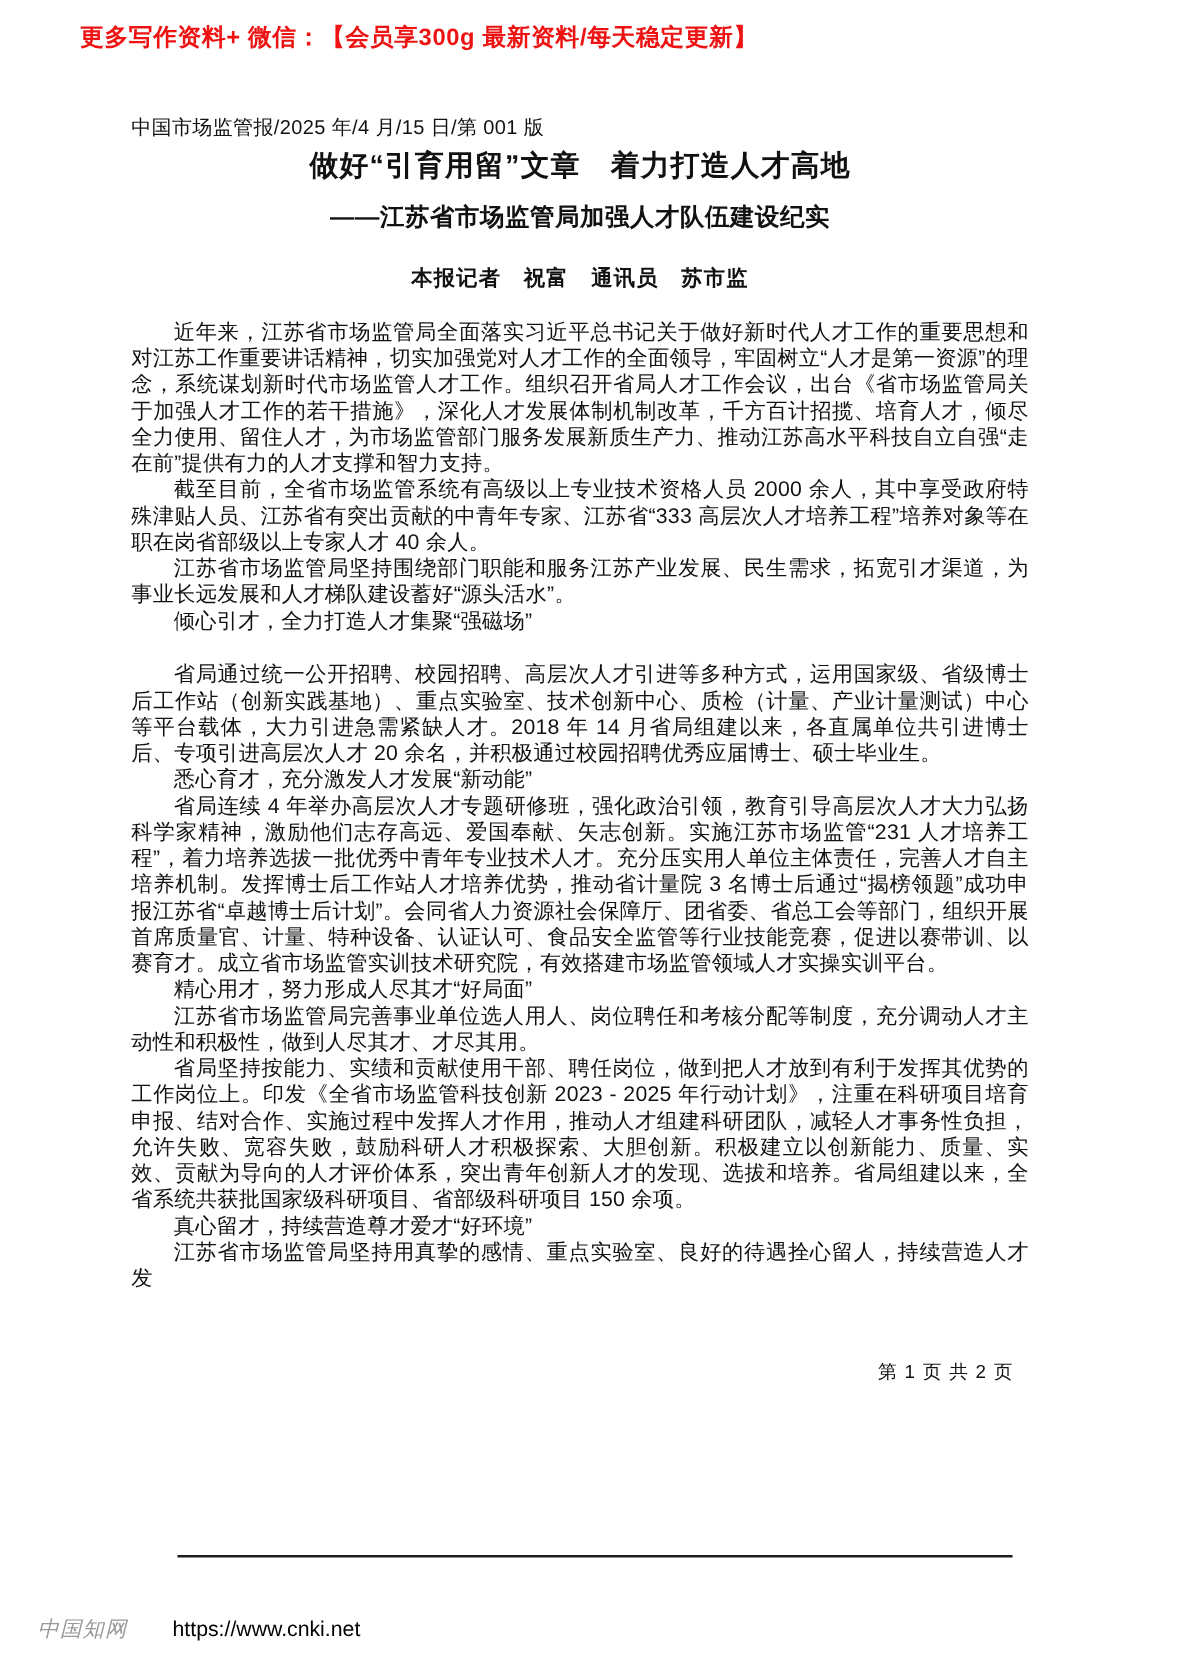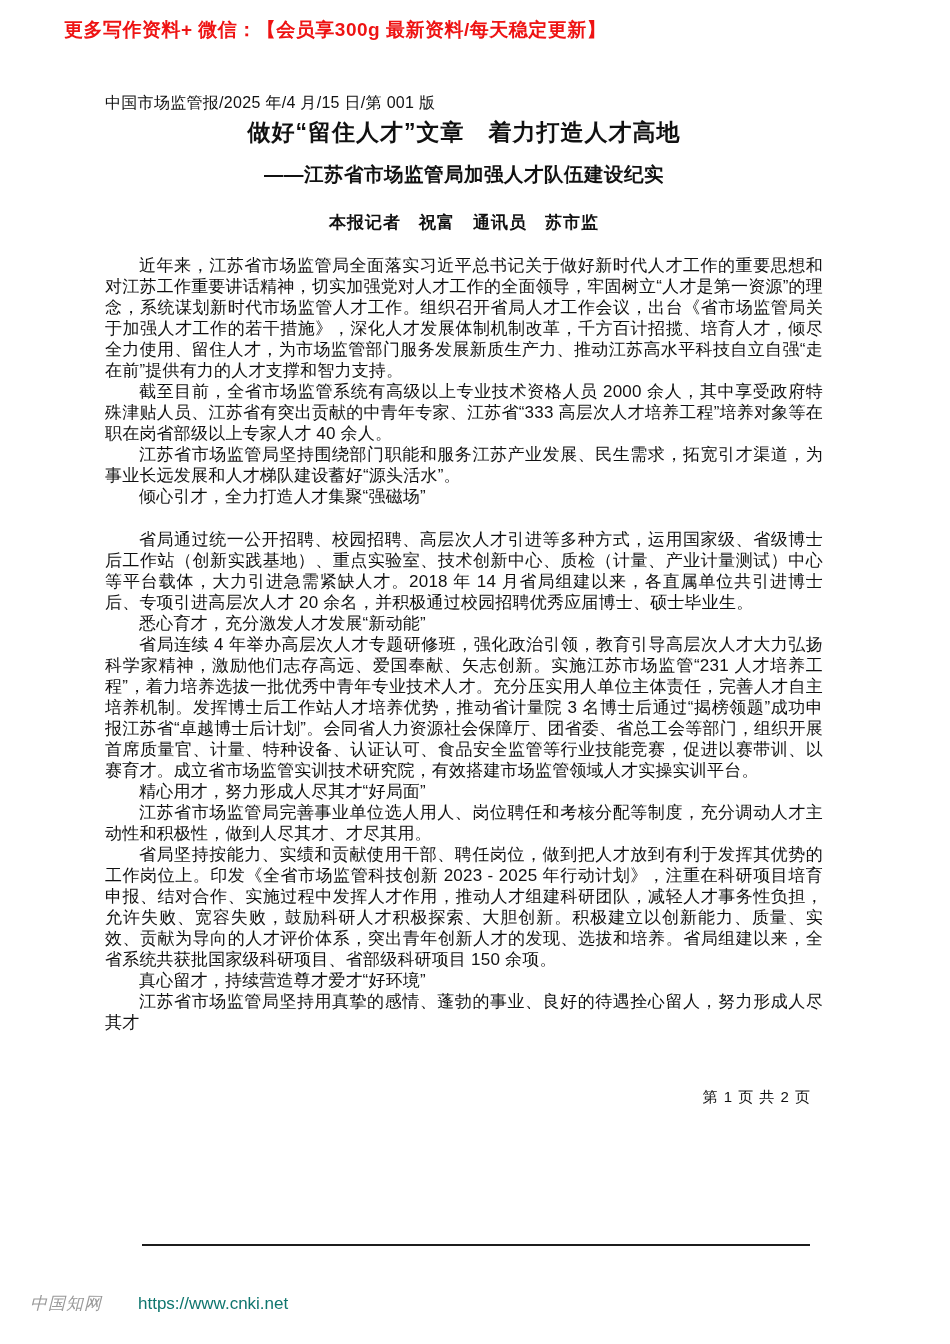--- a/index.html
+++ b/index.html
@@ -72,53 +72,53 @@
   }
 
   .footer {
     position: absolute; left: 30px; top: 1292px;
     display: flex; align-items: baseline; gap: 36px;
   }
   .footer .brand {
     font-size: 17px; color: #999999; letter-spacing: 1px; font-style: italic;
   }
   .footer .url {
-    font-size: 17px; color: #0f766e;
+    font-size: 17px; color: #000000;
     text-decoration: none;
   }
 </style>
 </head>
 <body>
 
 <div class="page">
 
   <div class="banner" style="color: rgb(238, 19, 19);">更多写作资料+ 微信：【会员享300g 最新资料/每天稳定更新】</div>
 
   <div class="content">
     <div class="source-line">中国市场监管报/2025 年/4 月/15 日/第 001 版</div>
 
-    <h1 class="article-title">做好“留住人才”文章　着力打造人才高地</h1>
+    <h1 class="article-title">做好“引育用留”文章　着力打造人才高地</h1>
 
     <h2 class="article-subtitle">——江苏省市场监管局加强人才队伍建设纪实</h2>
 
     <div class="byline">本报记者　祝富　通讯员　苏市监</div>
 
     <div class="body-text">
       <p>近年来，江苏省市场监管局全面落实习近平总书记关于做好新时代人才工作的重要思想和对江苏工作重要讲话精神，切实加强党对人才工作的全面领导，牢固树立“人才是第一资源”的理念，系统谋划新时代市场监管人才工作。组织召开省局人才工作会议，出台《省市场监管局关于加强人才工作的若干措施》，深化人才发展体制机制改革，千方百计招揽、培育人才，倾尽全力使用、留住人才，为市场监管部门服务发展新质生产力、推动江苏高水平科技自立自强“走在前”提供有力的人才支撑和智力支持。</p>
       <p>截至目前，全省市场监管系统有高级以上专业技术资格人员 2000 余人，其中享受政府特殊津贴人员、江苏省有突出贡献的中青年专家、江苏省“333 高层次人才培养工程”培养对象等在职在岗省部级以上专家人才 40 余人。</p>
       <p>江苏省市场监管局坚持围绕部门职能和服务江苏产业发展、民生需求，拓宽引才渠道，为事业长远发展和人才梯队建设蓄好“源头活水”。</p>
       <p>倾心引才，全力打造人才集聚“强磁场”</p>
       <p class="after-gap">省局通过统一公开招聘、校园招聘、高层次人才引进等多种方式，运用国家级、省级博士后工作站（创新实践基地）、重点实验室、技术创新中心、质检（计量、产业计量测试）中心等平台载体，大力引进急需紧缺人才。2018 年 14 月省局组建以来，各直属单位共引进博士后、专项引进高层次人才 20 余名，并积极通过校园招聘优秀应届博士、硕士毕业生。</p>
       <p>悉心育才，充分激发人才发展“新动能”</p>
       <p>省局连续 4 年举办高层次人才专题研修班，强化政治引领，教育引导高层次人才大力弘扬科学家精神，激励他们志存高远、爱国奉献、矢志创新。实施江苏市场监管“231 人才培养工程”，着力培养选拔一批优秀中青年专业技术人才。充分压实用人单位主体责任，完善人才自主培养机制。发挥博士后工作站人才培养优势，推动省计量院 3 名博士后通过“揭榜领题”成功申报江苏省“卓越博士后计划”。会同省人力资源社会保障厅、团省委、省总工会等部门，组织开展首席质量官、计量、特种设备、认证认可、食品安全监管等行业技能竞赛，促进以赛带训、以赛育才。成立省市场监管实训技术研究院，有效搭建市场监管领域人才实操实训平台。</p>
       <p>精心用才，努力形成人尽其才“好局面”</p>
       <p>江苏省市场监管局完善事业单位选人用人、岗位聘任和考核分配等制度，充分调动人才主动性和积极性，做到人尽其才、才尽其用。</p>
       <p>省局坚持按能力、实绩和贡献使用干部、聘任岗位，做到把人才放到有利于发挥其优势的工作岗位上。印发《全省市场监管科技创新 2023 - 2025 年行动计划》，注重在科研项目培育申报、结对合作、实施过程中发挥人才作用，推动人才组建科研团队，减轻人才事务性负担，允许失败、宽容失败，鼓励科研人才积极探索、大胆创新。积极建立以创新能力、质量、实效、贡献为导向的人才评价体系，突出青年创新人才的发现、选拔和培养。省局组建以来，全省系统共获批国家级科研项目、省部级科研项目 150 余项。</p>
       <p>真心留才，持续营造尊才爱才“好环境”</p>
-      <p>江苏省市场监管局坚持用真挚的感情、蓬勃的事业、良好的待遇拴心留人，努力形成人尽其才</p>
+      <p>江苏省市场监管局坚持用真挚的感情、重点实验室、良好的待遇拴心留人，持续营造人才发</p>
     </div>
   </div>
 
   <div class="pagenum">第 1 页 共 2 页</div>
 
   <div class="divider" style="background: rgb(28, 28, 28);"></div>
 
   <div class="footer">
     <span class="brand">中国知网</span>
     <a class="url" href="#">https://www.cnki.net</a>

